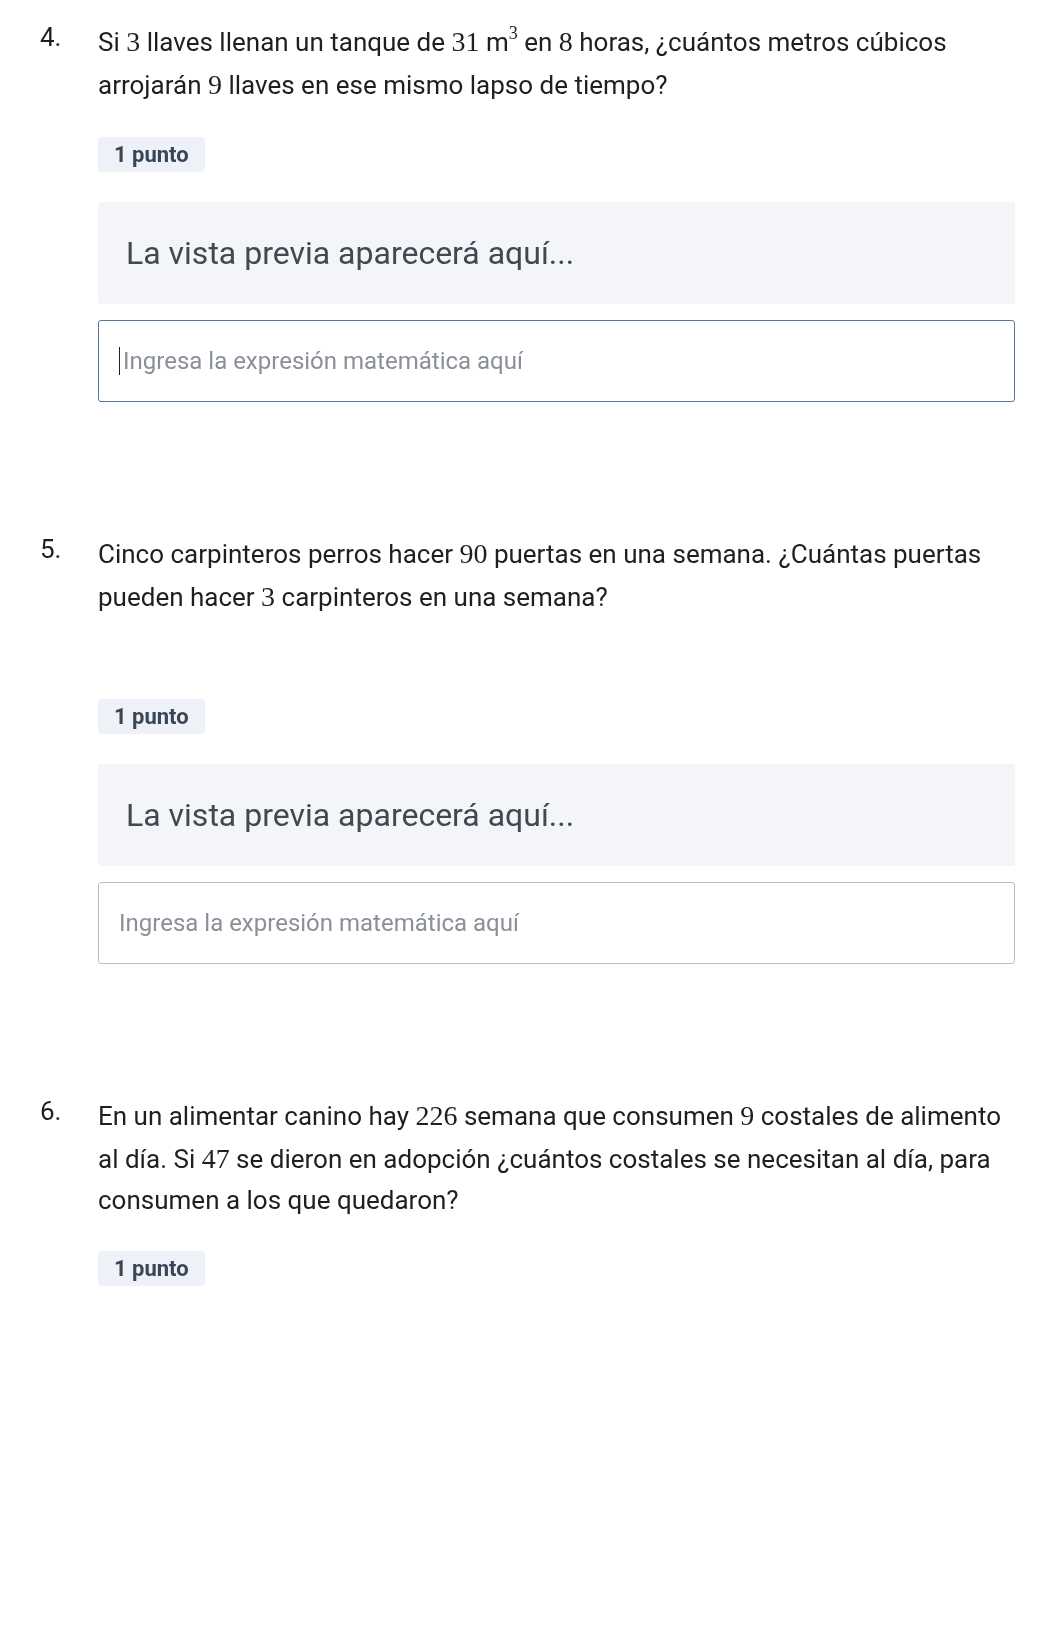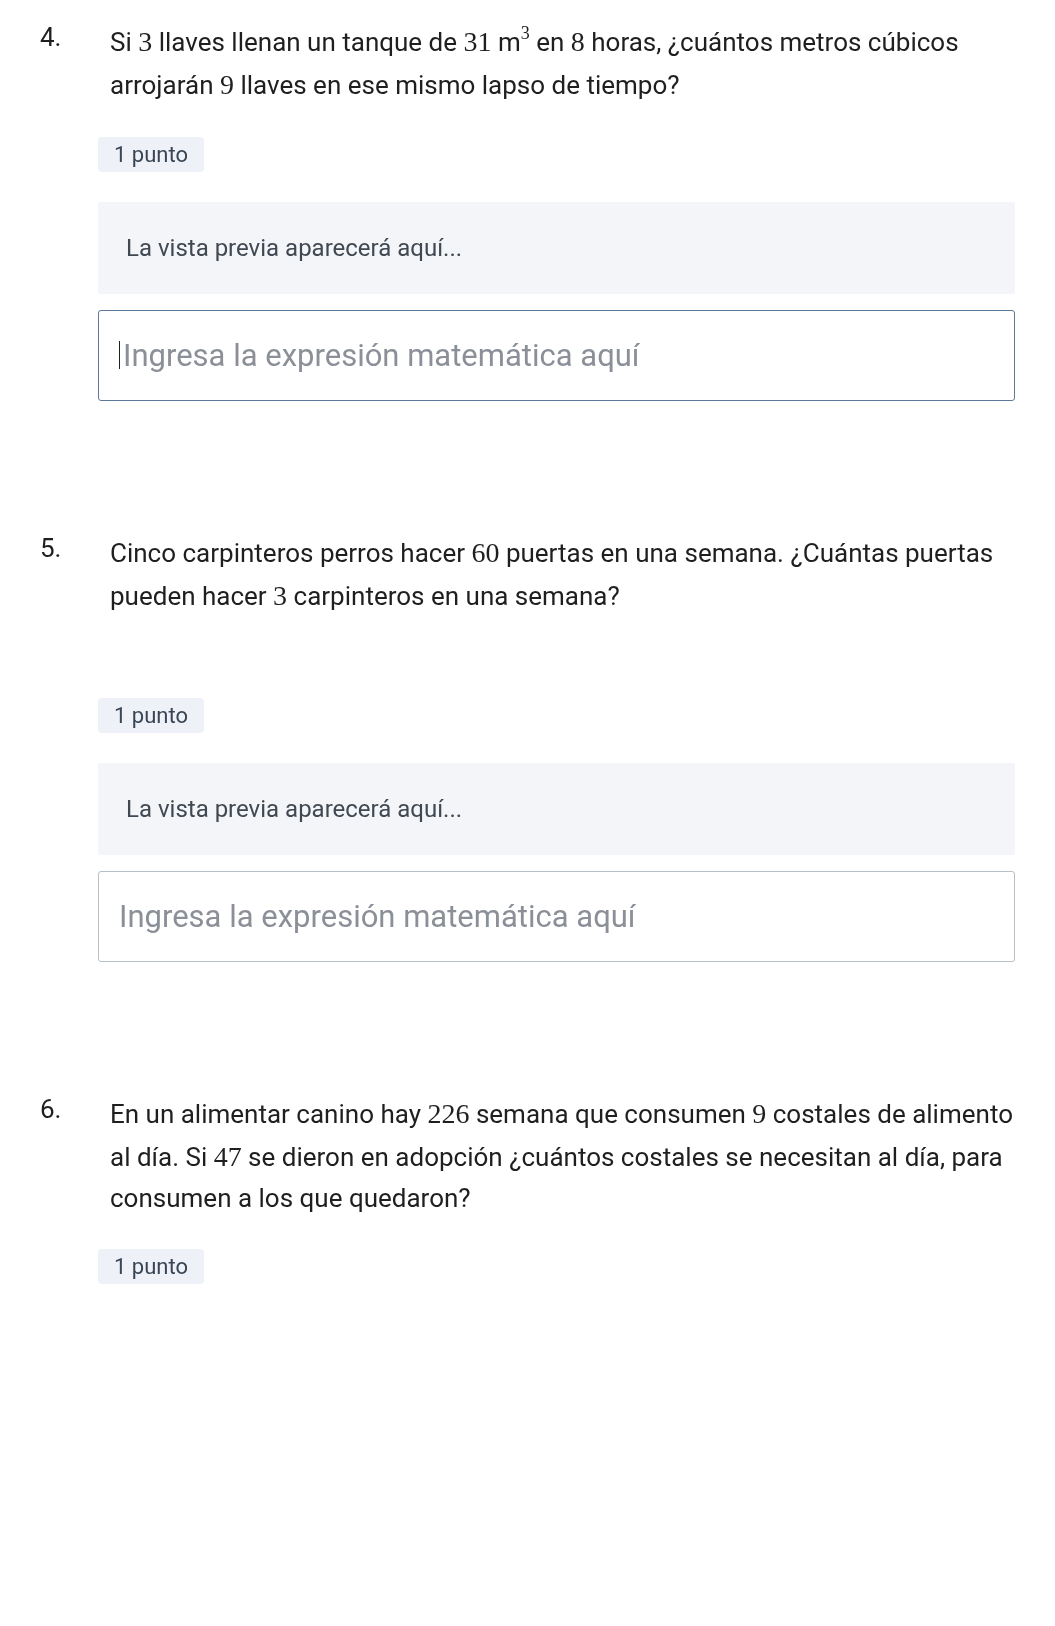--- a/index.html
+++ b/index.html
@@ -28,56 +28,55 @@
       padding-top: 2px;
     }
     .question-content {
       flex: 1;
     }
     .question-text {
       font-size: 26px;
       line-height: 1.55;
       color: #1f1f1f;
       margin-bottom: 30px;
-      margin-left: 12px;
     }
     .math-num {
       font-family: "Times New Roman", Georgia, serif;
       font-size: 28px;
     }
     .sup {
       font-family: "Times New Roman", Georgia, serif;
       font-size: 18px;
       vertical-align: super;
       position: relative;
       top: -2px;
     }
     .points-badge {
       display: inline-block;
       background: #eef1f7;
       color: #3a4655;
       font-size: 22px;
-      font-weight: 400;
+      font-weight: 700;
       padding: 5px 16px;
       border-radius: 4px;
       margin-bottom: 30px;
     }
     .preview-box {
       background: #f3f5f8;
       color: #404852;
-      font-size: 24px;
+      font-size: 32px;
       padding: 32px 28px;
       border-radius: 2px;
       margin-bottom: 16px;
     }
     .input-box {
       border: 1px solid #5b7a99;
       border-radius: 3px;
       padding: 26px 20px;
-      font-size: 31px;
+      font-size: 24px;
       color: #8a8f98;
       display: flex;
       align-items: center;
     }
     .input-box.inactive {
       border-color: #b7c0c9;
     }
     .cursor {
       display: inline-block;
       width: 1px;
@@ -107,21 +106,21 @@
       <span class="cursor"></span>
       <span class="placeholder-text">Ingresa la expresión matemática aquí</span>
     </div>
   </div>
 </div>
 
 <div class="question-block">
   <div class="question-number">5.</div>
   <div class="question-content">
     <div class="question-text">
-      <span>Cinco carpinteros perros hacer </span><span class="math-num">60</span><span> puertas en una semana. ¿Cuántas puertas pueden hacer </span><span class="math-num">3</span><span> carpinteros en una semana?</span>
+      <span>Cinco carpinteros perros hacer </span><span class="math-num">90</span><span> puertas en una semana. ¿Cuántas puertas pueden hacer </span><span class="math-num">3</span><span> carpinteros en una semana?</span>
     </div>
     <div class="spacer-extra"></div>
     <div class="points-badge">1 punto</div>
     <div class="preview-box">La vista previa aparecerá aquí...</div>
     <div class="input-box inactive">
       <span class="placeholder-text">Ingresa la expresión matemática aquí</span>
     </div>
   </div>
 </div>
 

